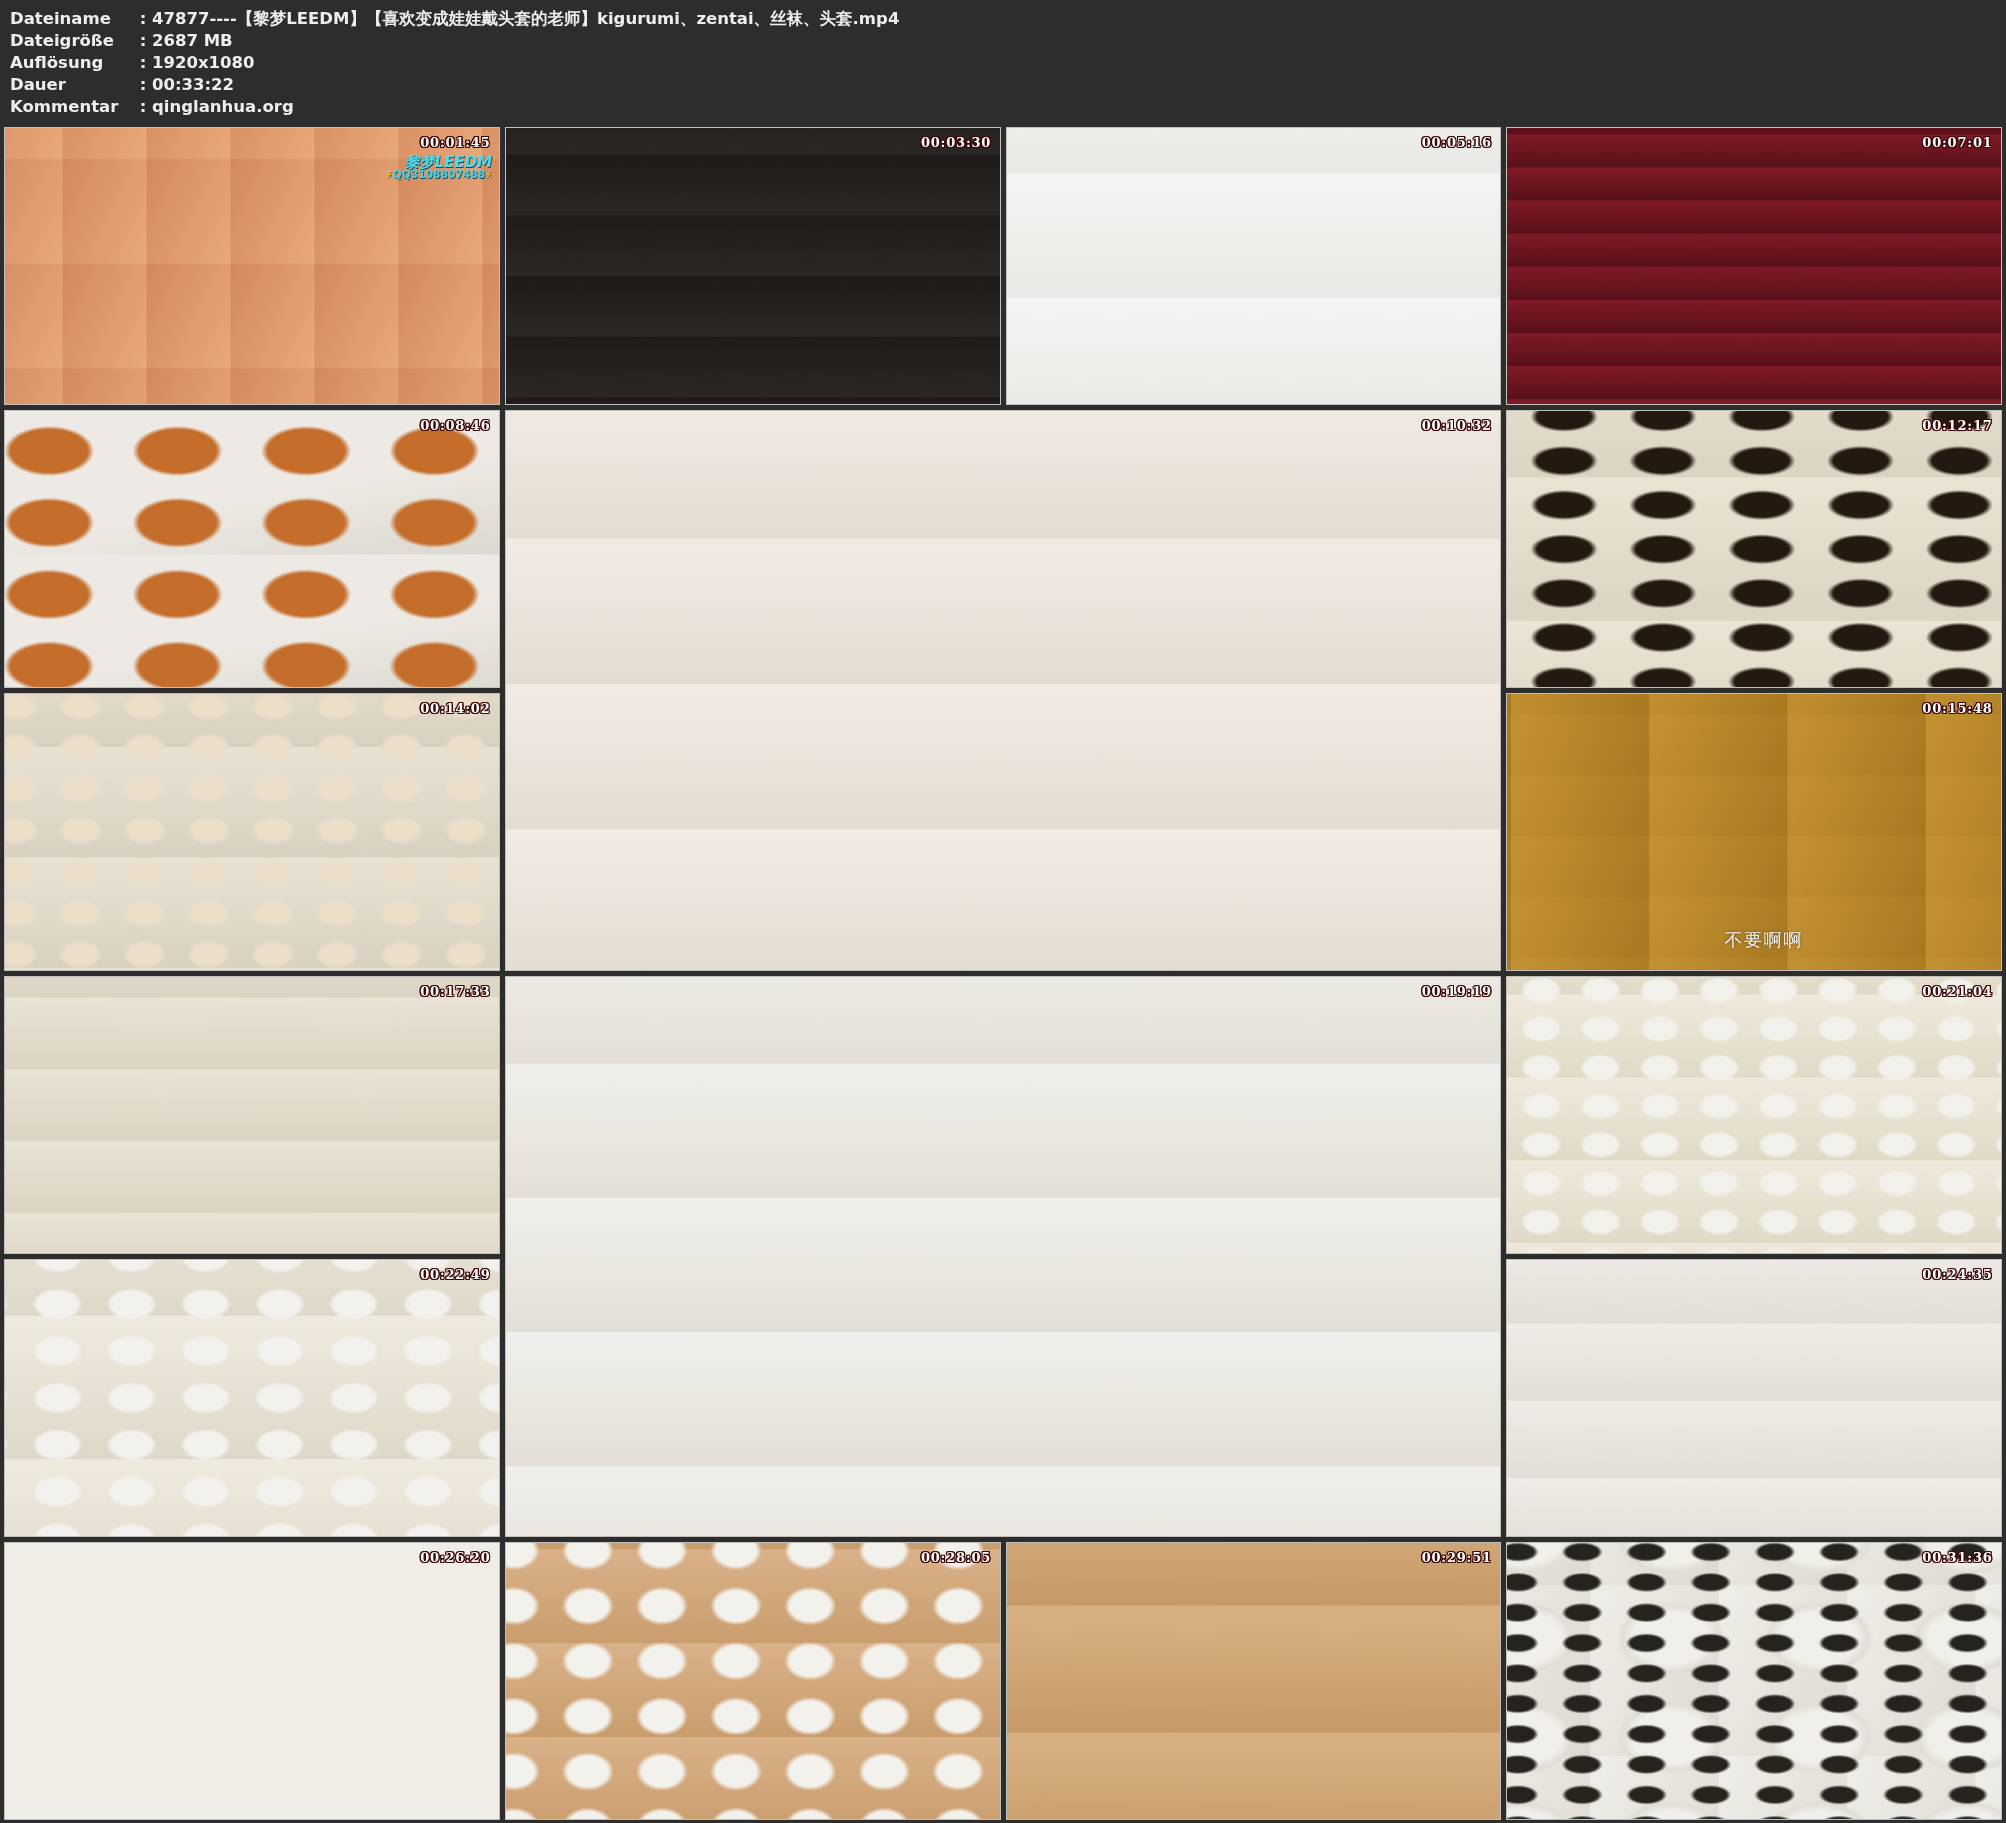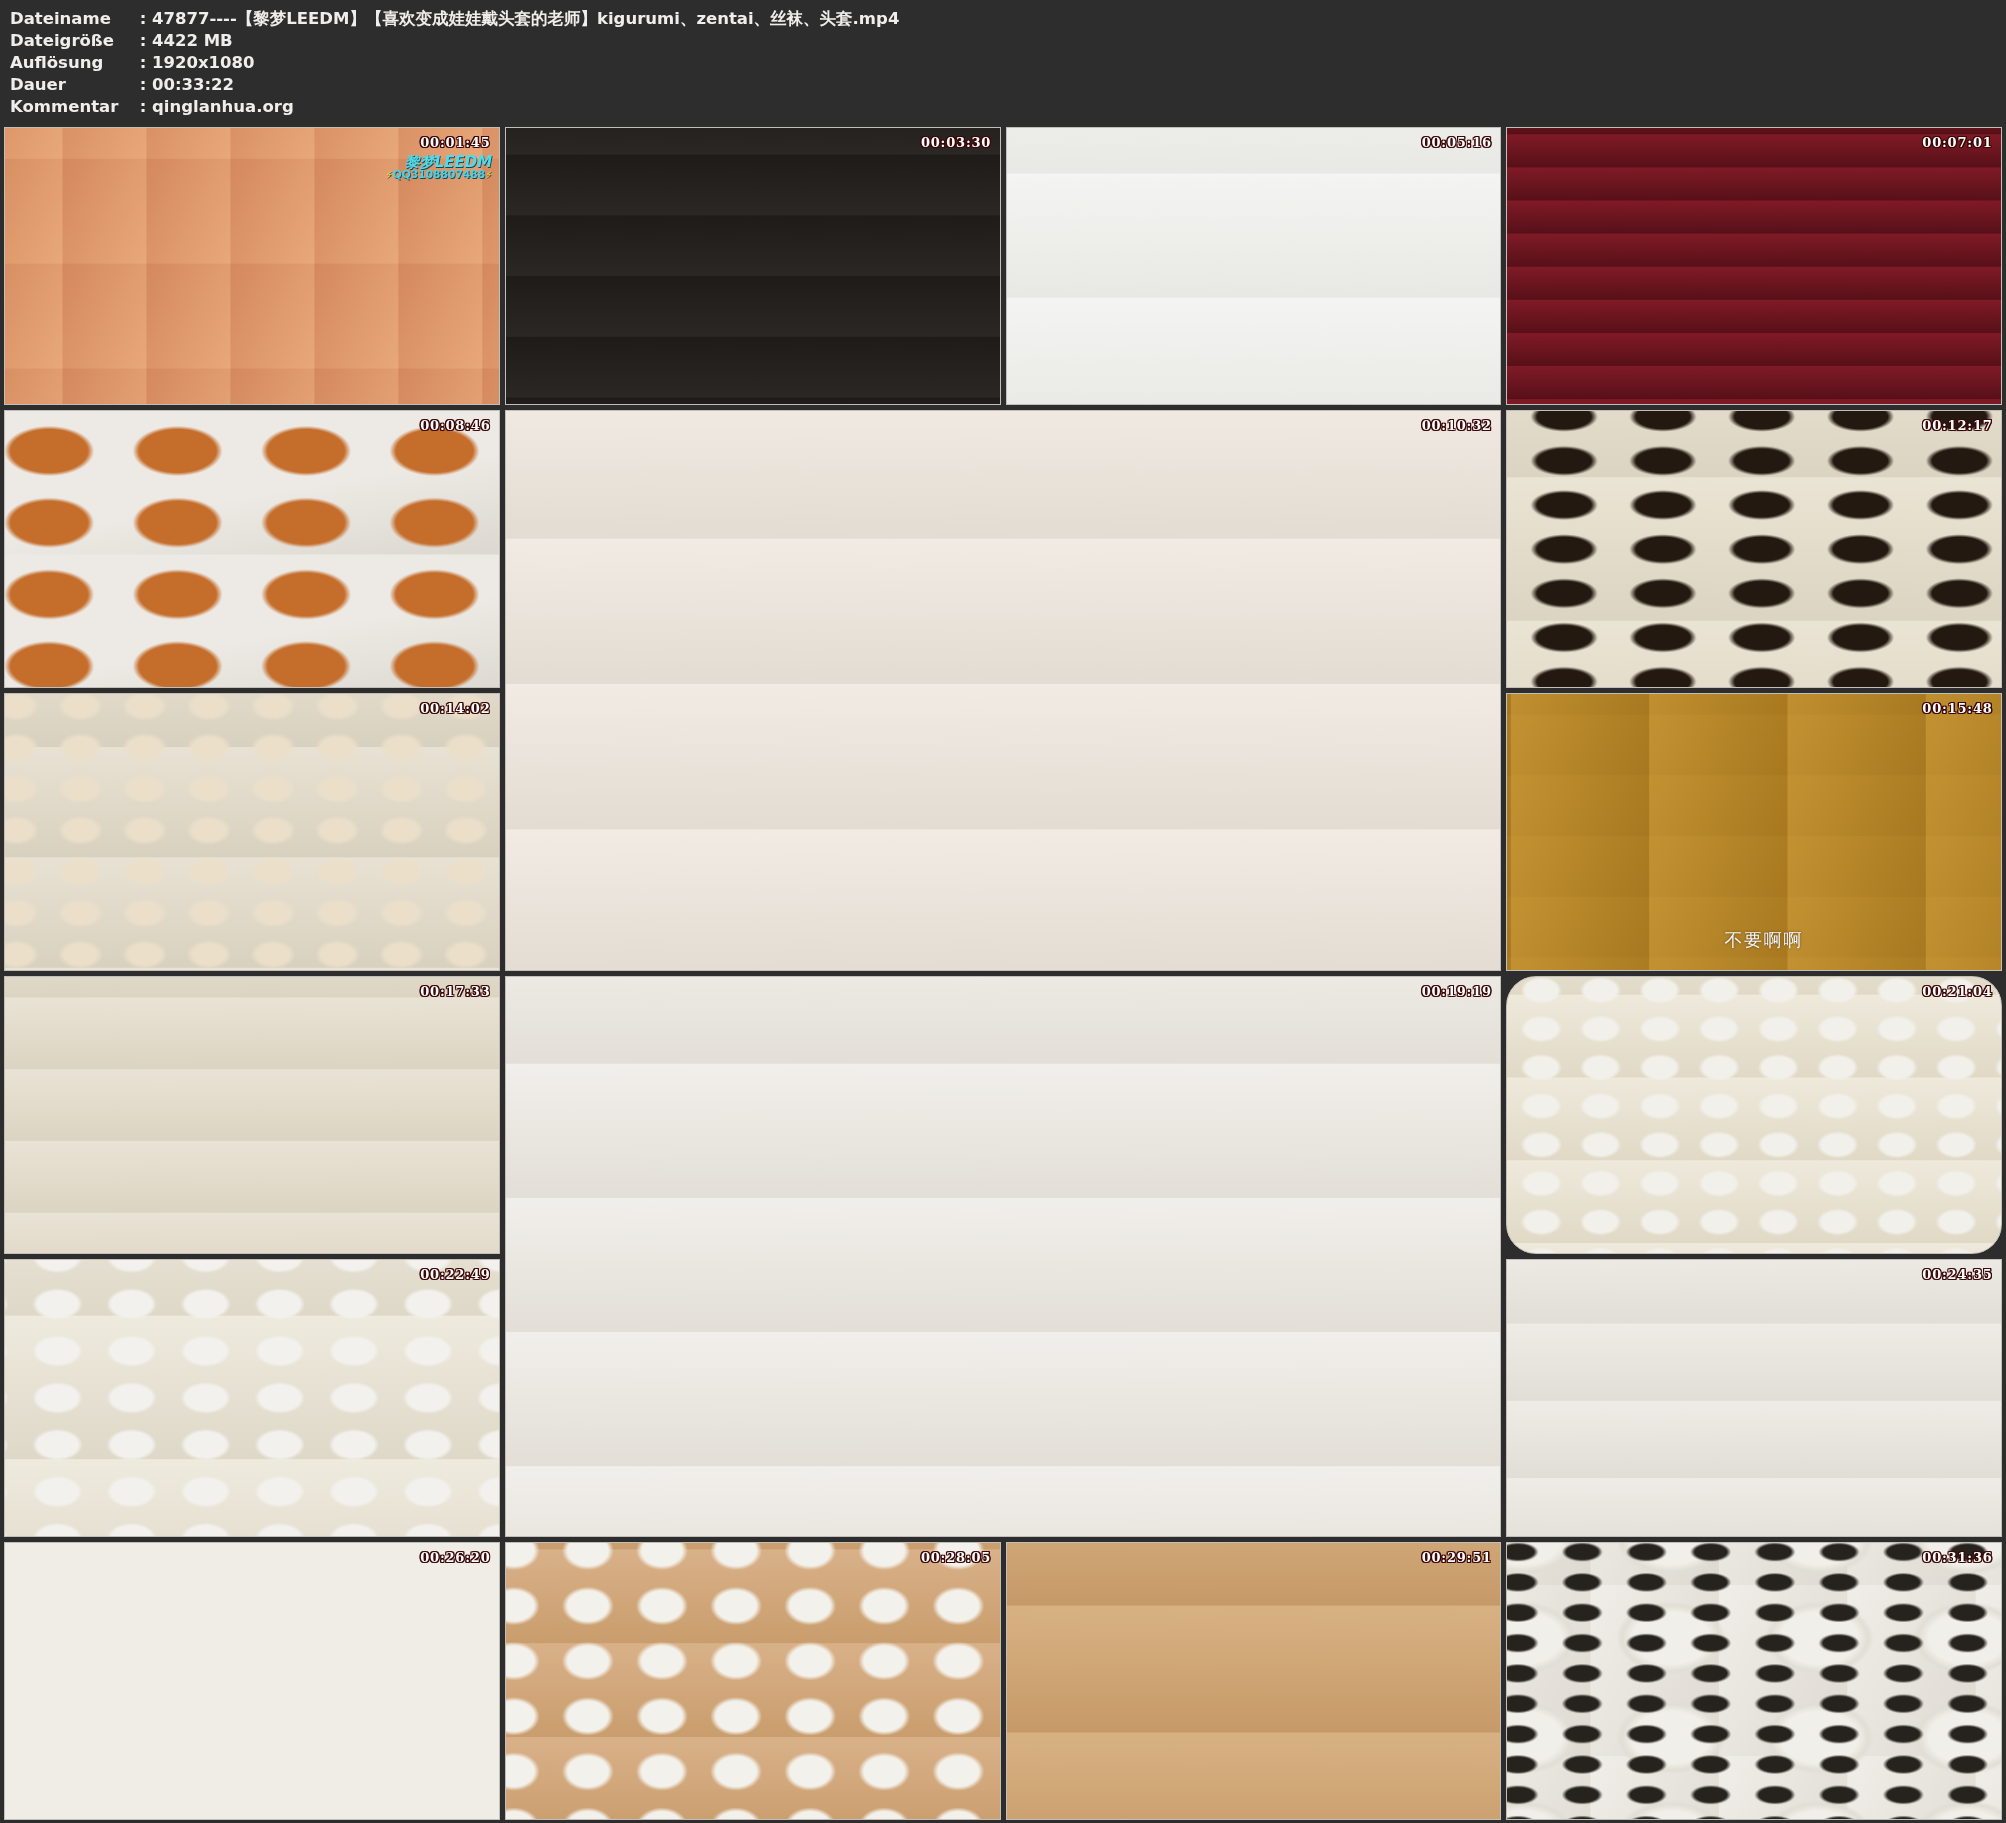--- a/index.html
+++ b/index.html
@@ -14,21 +14,21 @@
 
   
   .grid{display:grid;grid-template-columns:repeat(4,1fr);grid-template-rows:repeat(6,278px);
         gap:5px;padding:4.1px 4.1px 6.6px 4.1px;}
   .thumb{position:relative;border:1.7px solid #c2bfbb;box-sizing:border-box;
          background-repeat:no-repeat;background-color:#8a745c;overflow:hidden;margin:0;}
   .t6 {grid-row:2 / span 2;grid-column:2 / span 2;}
   .t11{grid-row:4 / span 2;grid-column:2 / span 2;}
   .t5 {grid-row:2;grid-column:1;} .t7 {grid-row:2;grid-column:4;}
   .t8 {grid-row:3;grid-column:1;} .t9 {grid-row:3;grid-column:4;}
-  .t10{grid-row:4;grid-column:1;} .t12{grid-row:4;grid-column:4;border-radius:30px;}
+  .t10{grid-row:4;grid-column:1;} .t12{grid-row:4;grid-column:4;}
   .t13{grid-row:5;grid-column:1;} .t14{grid-row:5;grid-column:4;}
 
   
   .ts{position:absolute;top:6.6px;right:8.3px;font-family:"DejaVu Serif","Liberation Serif",serif;
       font-weight:bold;font-size:13px;letter-spacing:0.8px;color:#ffffff;
       text-shadow:-1.2px -1.2px 0 #3b0808,1.2px -1.2px 0 #3b0808,-1.2px 1.2px 0 #3b0808,
                   1.2px 1.2px 0 #3b0808,0 -1.2px 0 #3b0808,0 1.2px 0 #3b0808,
                   -1.2px 0 0 #3b0808,1.2px 0 0 #3b0808;}
 
   
@@ -199,21 +199,21 @@
 
   <header class="meta">
     <div class="meta-row">
       <span>Dateiname</span>
         <span class="colon">:</span>
         <span>47877----【黎梦LEEDM】【喜欢变成娃娃戴头套的老师】kigurumi、zentai、丝袜、头套.mp4</span>
     </div>
     <div class="meta-row">
       <span>Dateigröße</span>
         <span class="colon">:</span>
-        <span>4422 MB</span>
+        <span>2687 MB</span>
     </div>
     <div class="meta-row">
       <span>Auflösung</span>
         <span class="colon">:</span>
         <span>1920x1080</span>
     </div>
     <div class="meta-row">
       <span>Dauer</span>
         <span class="colon">:</span>
         <span>00:33:22</span>

